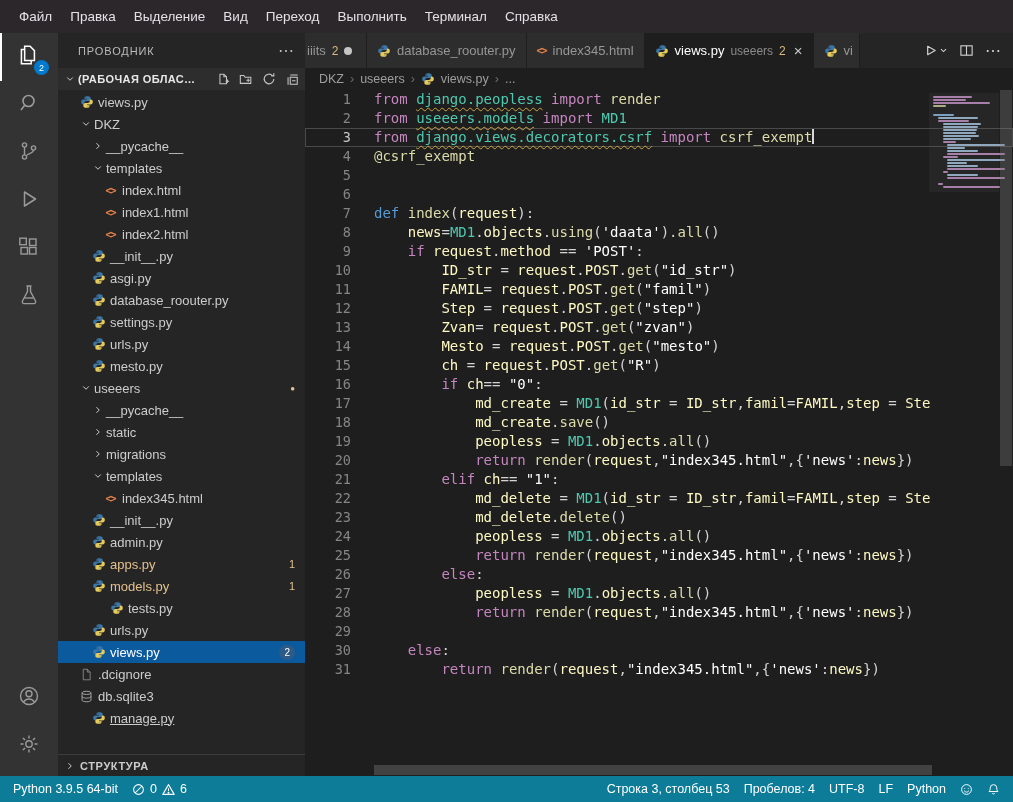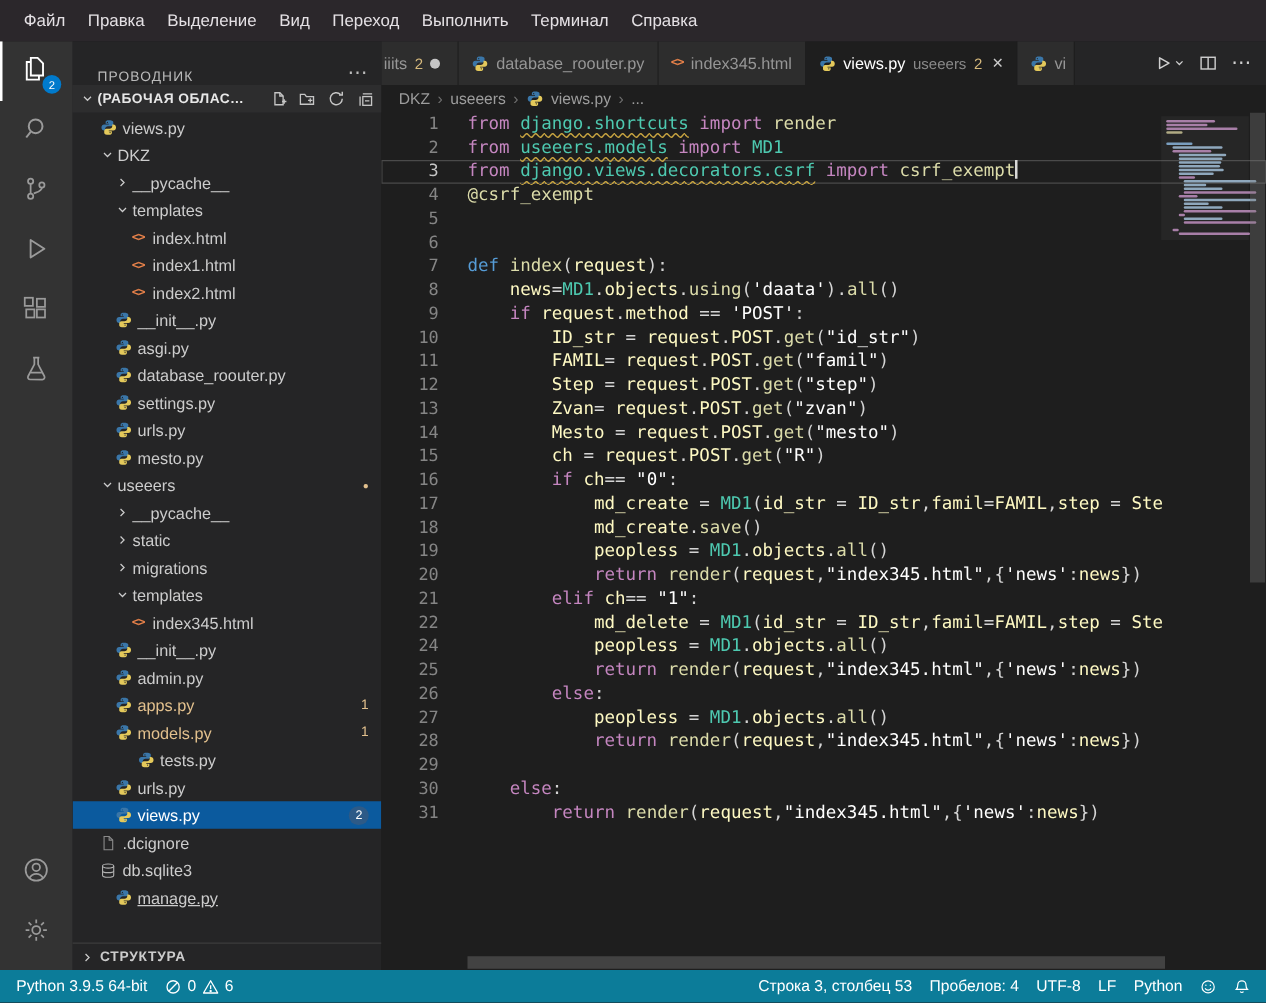--- a/index.html
+++ b/index.html
@@ -11,21 +11,21 @@
 
   
   .activitybar{position:absolute;left:0;top:33px;bottom:26px;width:58px;background:#333333;display:flex;flex-direction:column;align-items:center;z-index:8}
   .ab-icon{width:58px;height:48px;display:flex;align-items:center;justify-content:center;color:#9a9a9a;position:relative;cursor:pointer}
   .ab-icon.active{color:#ffffff;box-shadow:inset 2px 0 0 #ffffff}
   .ab-badge{position:absolute;right:9px;bottom:6px;background:#007acc;color:#fff;font-size:9px;min-width:15px;height:15px;border-radius:8px;display:flex;align-items:center;justify-content:center;padding:0 3px}
   .ab-spacer{margin-top:auto}
 
   
   .sidebar{position:absolute;left:58px;top:33px;bottom:26px;width:247px;background:#252526;color:#cccccc;display:flex;flex-direction:column;z-index:7}
-  .side-header{height:35px;flex:none;display:flex;align-items:flex-end;padding:0 10px 0 20px;font-size:11px;letter-spacing:.9px;color:#bababa}
+  .side-header{height:35px;flex:none;display:flex;align-items:center;padding:0 10px 0 20px;font-size:11px;letter-spacing:.9px;color:#bababa}
   .side-header .more{margin-left:auto;color:#bbbbbb;font-size:16px;cursor:pointer}
   .ws-row{height:22px;flex:none;display:flex;align-items:center;padding:0 6px 0 4px;font-size:11px;font-weight:bold;color:#e8e8e8;background:#2d2d2e;letter-spacing:.4px}
   .ws-row .ws-title{white-space:nowrap;overflow:hidden;text-overflow:ellipsis;max-width:118px}
   .ws-actions{margin-left:auto;display:flex;align-items:center;gap:9px;color:#c6c6c6}
   .ws-actions .icon{cursor:pointer;display:inline-flex}
   .tree{flex:1;overflow:hidden;padding-top:1px}
   .tree-row{height:22px;display:flex;align-items:center;cursor:pointer;white-space:nowrap}
   .tree-row.selected{background:#0b5a9e;color:#ffffff}
   .chev{width:16px;height:16px;flex:none;display:inline-flex;align-items:center;justify-content:center;color:#cccccc}
   .f-icon{width:17px;flex:none;display:inline-flex;align-items:center;justify-content:center;margin-right:3px}
@@ -566,21 +566,21 @@
           <path fill="#e4c95b" d="M12.1 22c2.3 0 4.2-.9 4.2-2.6V17h-4.3v-.9h6.4c1.9 0 3.6-1.3 3.6-4.1s-1.7-4.1-3.6-4.1h-1.6v2.3c0 1.9-1.7 3.4-3.7 3.4H8.8c-1.7 0-3 1.4-3 3.1v2.7C5.8 21.1 8.5 22 12.1 22zm1.7-2.1c-.5 0-.9-.4-.9-.9s.4-.9.9-.9.9.4.9.9-.4.9-.9.9z"></path>
         </svg>
       </span>
     <span class="crumb">views.py</span>
     <span class="crumb-sep">›</span>
     <span class="crumb">...</span>
   </div>
 
   <div class="code-wrap">
     <div id="code-area">
-        <div class="code-line"><span class="line-num">1</span><span class="line-text"><span class="tk-k">from </span><span class="tk-m wavy">django.shortcuts</span><span class="tk-k"> import </span><span class="tk-f">render</span></span></div>
+        <div class="code-line"><span class="line-num">1</span><span class="line-text"><span class="tk-k">from </span><span class="tk-m wavy">django.peopless</span><span class="tk-k"> import </span><span class="tk-f">render</span></span></div>
         <div class="code-line"><span class="line-num">2</span><span class="line-text"><span class="tk-k">from </span><span class="tk-m wavy">useeers.models</span><span class="tk-k"> import </span><span class="tk-c">MD1</span></span></div>
         <div class="code-line current"><span class="line-num">3</span><span class="line-text"><span class="tk-k">from </span><span class="tk-m wavy">django.views.decorators.csrf</span><span class="tk-k"> import </span><span class="tk-f">csrf_exempt</span><span class="cursor"></span></span></div>
         <div class="code-line"><span class="line-num">4</span><span class="line-text"><span class="tk-f">@csrf_exempt</span></span></div>
         <div class="code-line"><span class="line-num">5</span><span class="line-text"></span></div>
         <div class="code-line"><span class="line-num">6</span><span class="line-text"></span></div>
         <div class="code-line"><span class="line-num">7</span><span class="line-text"><span class="tk-d">def </span><span class="tk-f">index</span><span class="tk-p">(</span><span class="tk-v">request</span><span class="tk-p">):</span></span></div>
         <div class="code-line"><span class="line-num">8</span><span class="line-text"><span class="tk-p">    </span><span class="tk-v">news</span><span class="tk-p">=</span><span class="tk-c">MD1</span><span class="tk-p">.</span><span class="tk-v">objects</span><span class="tk-p">.</span><span class="tk-f">using</span><span class="tk-p">(</span><span class="tk-s">'daata'</span><span class="tk-p">).</span><span class="tk-f">all</span><span class="tk-p">()</span></span></div>
         <div class="code-line"><span class="line-num">9</span><span class="line-text"><span class="tk-p">    </span><span class="tk-k">if </span><span class="tk-v">request</span><span class="tk-p">.</span><span class="tk-v">method</span><span class="tk-p"> == </span><span class="tk-s">'POST'</span><span class="tk-p">:</span></span></div>
         <div class="code-line"><span class="line-num">10</span><span class="line-text"><span class="tk-p">        </span><span class="tk-v">ID_str</span><span class="tk-p"> = </span><span class="tk-v">request</span><span class="tk-p">.</span><span class="tk-v">POST</span><span class="tk-p">.</span><span class="tk-f">get</span><span class="tk-p">(</span><span class="tk-s">"id_str"</span><span class="tk-p">)</span></span></div>
         <div class="code-line"><span class="line-num">11</span><span class="line-text"><span class="tk-p">        </span><span class="tk-v">FAMIL</span><span class="tk-p">= </span><span class="tk-v">request</span><span class="tk-p">.</span><span class="tk-v">POST</span><span class="tk-p">.</span><span class="tk-f">get</span><span class="tk-p">(</span><span class="tk-s">"famil"</span><span class="tk-p">)</span></span></div>
@@ -588,20 +588,21 @@
         <div class="code-line"><span class="line-num">13</span><span class="line-text"><span class="tk-p">        </span><span class="tk-v">Zvan</span><span class="tk-p">= </span><span class="tk-v">request</span><span class="tk-p">.</span><span class="tk-v">POST</span><span class="tk-p">.</span><span class="tk-f">get</span><span class="tk-p">(</span><span class="tk-s">"zvan"</span><span class="tk-p">)</span></span></div>
         <div class="code-line"><span class="line-num">14</span><span class="line-text"><span class="tk-p">        </span><span class="tk-v">Mesto</span><span class="tk-p"> = </span><span class="tk-v">request</span><span class="tk-p">.</span><span class="tk-v">POST</span><span class="tk-p">.</span><span class="tk-f">get</span><span class="tk-p">(</span><span class="tk-s">"mesto"</span><span class="tk-p">)</span></span></div>
         <div class="code-line"><span class="line-num">15</span><span class="line-text"><span class="tk-p">        </span><span class="tk-v">ch</span><span class="tk-p"> = </span><span class="tk-v">request</span><span class="tk-p">.</span><span class="tk-v">POST</span><span class="tk-p">.</span><span class="tk-f">get</span><span class="tk-p">(</span><span class="tk-s">"R"</span><span class="tk-p">)</span></span></div>
         <div class="code-line"><span class="line-num">16</span><span class="line-text"><span class="tk-p">        </span><span class="tk-k">if </span><span class="tk-v">ch</span><span class="tk-p">== </span><span class="tk-s">"0"</span><span class="tk-p">:</span></span></div>
         <div class="code-line"><span class="line-num">17</span><span class="line-text"><span class="tk-p">            </span><span class="tk-v">md_create</span><span class="tk-p"> = </span><span class="tk-c">MD1</span><span class="tk-p">(</span><span class="tk-v">id_str</span><span class="tk-p"> = </span><span class="tk-v">ID_str</span><span class="tk-p">,</span><span class="tk-v">famil</span><span class="tk-p">=</span><span class="tk-v">FAMIL</span><span class="tk-p">,</span><span class="tk-v">step</span><span class="tk-p"> = </span><span class="tk-v">Ste</span></span></div>
         <div class="code-line"><span class="line-num">18</span><span class="line-text"><span class="tk-p">            </span><span class="tk-v">md_create</span><span class="tk-p">.</span><span class="tk-f">save</span><span class="tk-p">()</span></span></div>
         <div class="code-line"><span class="line-num">19</span><span class="line-text"><span class="tk-p">            </span><span class="tk-v">peopless</span><span class="tk-p"> = </span><span class="tk-c">MD1</span><span class="tk-p">.</span><span class="tk-v">objects</span><span class="tk-p">.</span><span class="tk-f">all</span><span class="tk-p">()</span></span></div>
         <div class="code-line"><span class="line-num">20</span><span class="line-text"><span class="tk-p">            </span><span class="tk-k">return </span><span class="tk-f">render</span><span class="tk-p">(</span><span class="tk-v">request</span><span class="tk-p">,</span><span class="tk-s">"index345.html"</span><span class="tk-p">,{</span><span class="tk-s">'news'</span><span class="tk-p">:</span><span class="tk-v">news</span><span class="tk-p">})</span></span></div>
         <div class="code-line"><span class="line-num">21</span><span class="line-text"><span class="tk-p">        </span><span class="tk-k">elif </span><span class="tk-v">ch</span><span class="tk-p">== </span><span class="tk-s">"1"</span><span class="tk-p">:</span></span></div>
         <div class="code-line"><span class="line-num">22</span><span class="line-text"><span class="tk-p">            </span><span class="tk-v">md_delete</span><span class="tk-p"> = </span><span class="tk-c">MD1</span><span class="tk-p">(</span><span class="tk-v">id_str</span><span class="tk-p"> = </span><span class="tk-v">ID_str</span><span class="tk-p">,</span><span class="tk-v">famil</span><span class="tk-p">=</span><span class="tk-v">FAMIL</span><span class="tk-p">,</span><span class="tk-v">step</span><span class="tk-p"> = </span><span class="tk-v">Ste</span></span></div>
+        <div class="code-line"><span class="line-num">23</span><span class="line-text"><span class="tk-p">            </span><span class="tk-v">md_delete</span><span class="tk-p">.</span><span class="tk-f">delete</span><span class="tk-p">()</span></span></div>
         <div class="code-line"><span class="line-num">24</span><span class="line-text"><span class="tk-p">            </span><span class="tk-v">peopless</span><span class="tk-p"> = </span><span class="tk-c">MD1</span><span class="tk-p">.</span><span class="tk-v">objects</span><span class="tk-p">.</span><span class="tk-f">all</span><span class="tk-p">()</span></span></div>
         <div class="code-line"><span class="line-num">25</span><span class="line-text"><span class="tk-p">            </span><span class="tk-k">return </span><span class="tk-f">render</span><span class="tk-p">(</span><span class="tk-v">request</span><span class="tk-p">,</span><span class="tk-s">"index345.html"</span><span class="tk-p">,{</span><span class="tk-s">'news'</span><span class="tk-p">:</span><span class="tk-v">news</span><span class="tk-p">})</span></span></div>
         <div class="code-line"><span class="line-num">26</span><span class="line-text"><span class="tk-p">        </span><span class="tk-k">else</span><span class="tk-p">:</span></span></div>
         <div class="code-line"><span class="line-num">27</span><span class="line-text"><span class="tk-p">            </span><span class="tk-v">peopless</span><span class="tk-p"> = </span><span class="tk-c">MD1</span><span class="tk-p">.</span><span class="tk-v">objects</span><span class="tk-p">.</span><span class="tk-f">all</span><span class="tk-p">()</span></span></div>
         <div class="code-line"><span class="line-num">28</span><span class="line-text"><span class="tk-p">            </span><span class="tk-k">return </span><span class="tk-f">render</span><span class="tk-p">(</span><span class="tk-v">request</span><span class="tk-p">,</span><span class="tk-s">"index345.html"</span><span class="tk-p">,{</span><span class="tk-s">'news'</span><span class="tk-p">:</span><span class="tk-v">news</span><span class="tk-p">})</span></span></div>
         <div class="code-line"><span class="line-num">29</span><span class="line-text"></span></div>
         <div class="code-line"><span class="line-num">30</span><span class="line-text"><span class="tk-p">    </span><span class="tk-k">else</span><span class="tk-p">:</span></span></div>
         <div class="code-line"><span class="line-num">31</span><span class="line-text"><span class="tk-p">        </span><span class="tk-k">return </span><span class="tk-f">render</span><span class="tk-p">(</span><span class="tk-v">request</span><span class="tk-p">,</span><span class="tk-s">"index345.html"</span><span class="tk-p">,{</span><span class="tk-s">'news'</span><span class="tk-p">:</span><span class="tk-v">news</span><span class="tk-p">})</span></span></div>
       </div>
     <div class="minimap" id="minimap">

